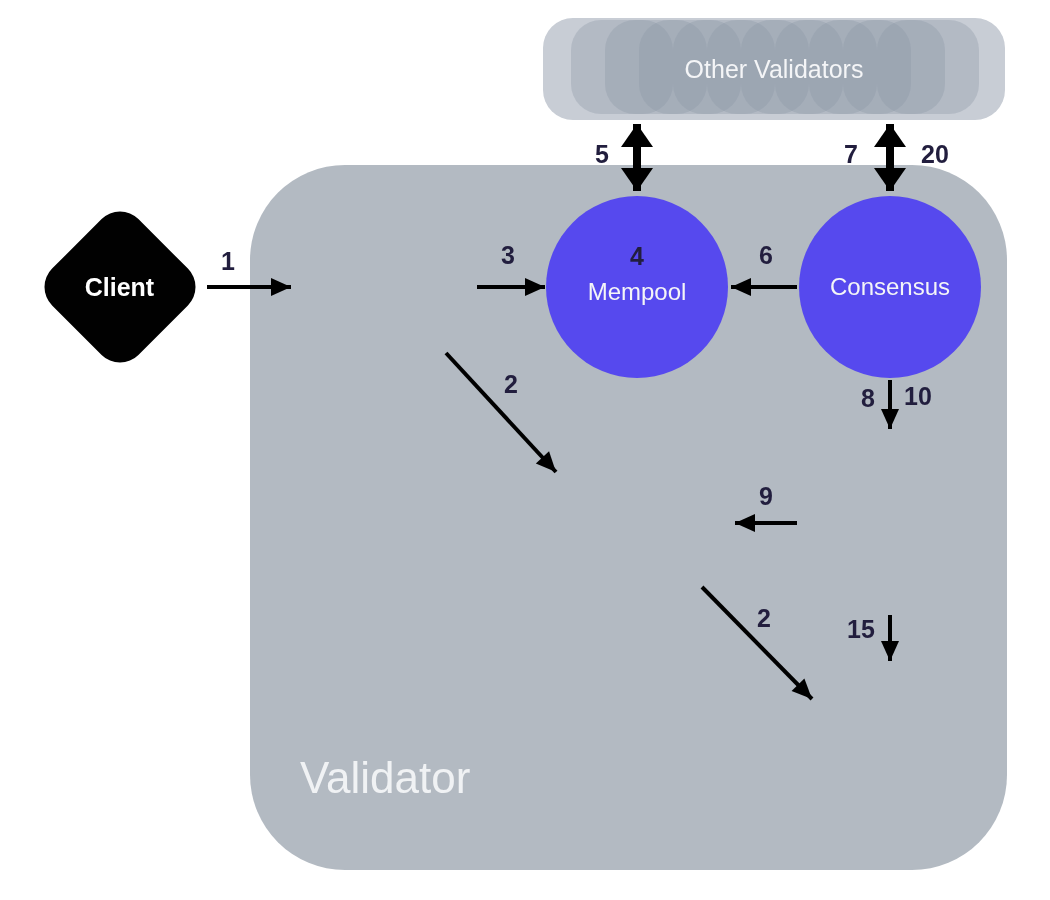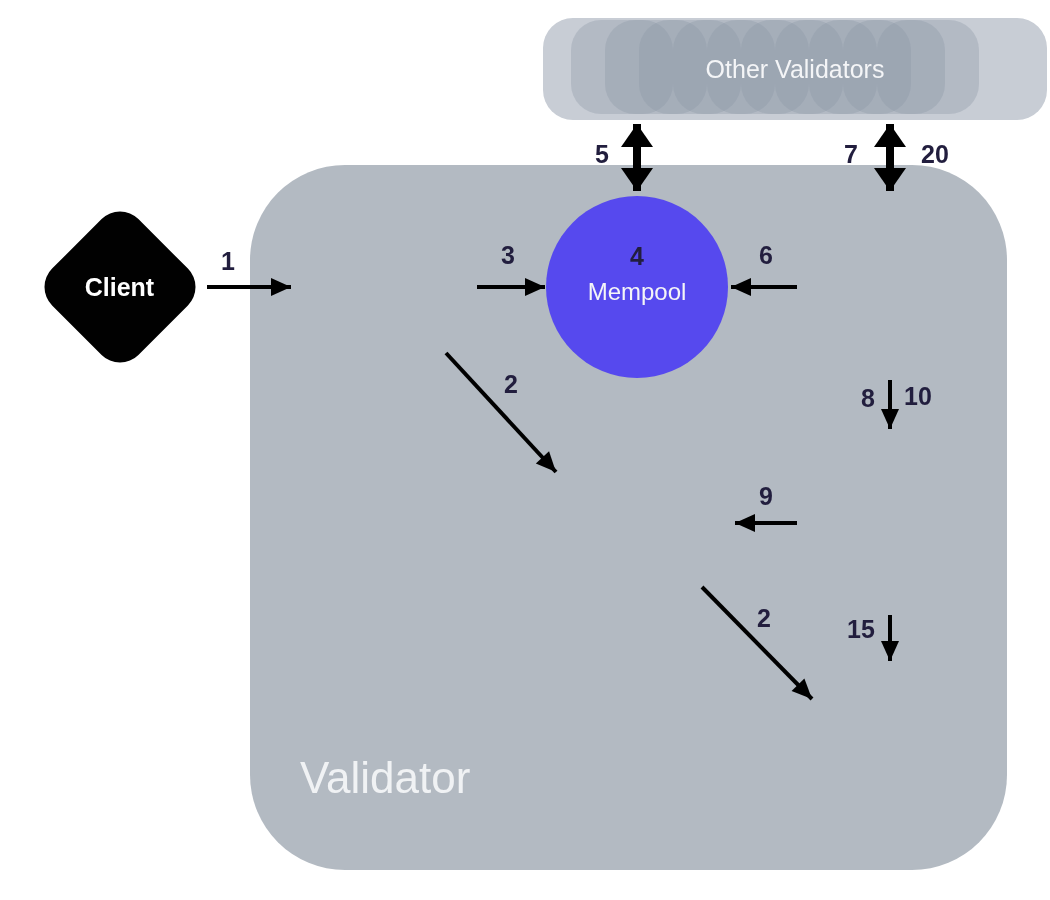--- a/index.html
+++ b/index.html
@@ -5,21 +5,21 @@
   html,body{margin:0;padding:0;background:#ffffff;}
   .canvas{
     position:relative;width:1050px;height:900px;background:#ffffff;
     font-family:"Liberation Sans", sans-serif;overflow:hidden;
   }
   .validator-box{
     position:absolute;left:250px;top:165px;width:757px;height:705px;
     background:var(--validator-bg);border-radius:95px;
   }
   .ov-box{
-    position:absolute;left:543px;top:18px;width:504px;height:102px;
+    position:absolute;left:543px;top:18px;width:462px;height:102px;
     background:var(--ov-bg);border-radius:30px;overflow:hidden;
   }
   .ov-card{
     position:absolute;top:2px;height:94px;width:102px;border-radius:30px;
     background:var(--ov-card);opacity:.35;
   }
   .ov-label{
     position:absolute;left:0;top:0;width:100%;height:100%;
     display:flex;align-items:center;justify-content:center;
     color:var(--light-text);font-size:25px;
@@ -95,20 +95,23 @@
     <line x1="637" y1="124" x2="637" y2="191" stroke="#000" stroke-width="8" marker-start="url(#ahBig)" marker-end="url(#ahBig)"></line>
     <line x1="890" y1="124" x2="890" y2="191" stroke="#000" stroke-width="8" marker-start="url(#ahBig)" marker-end="url(#ahBig)"></line>
   </svg>
 
   <div class="node" style="left:546px;top:196px">
     <span class="stack">
       <span class="innum">4</span>
       <span>Mempool</span>
     </span>
   </div>
+  <div class="node" style="left:799px;top:196px">
+    <span>Consensus</span>
+  </div>
 
   <div class="num" style="left:228px;top:261px">1</div>
   <div class="num" style="left:508px;top:255px">3</div>
   <div class="num" style="left:766px;top:255px">6</div>
   <div class="num" style="left:602px;top:154px">5</div>
   <div class="num" style="left:851px;top:154px">7</div>
   <div class="num" style="left:935px;top:154px">20</div>
   <div class="num" style="left:511px;top:384px">2</div>
   <div class="num" style="left:868px;top:398px">8</div>
   <div class="num" style="left:918px;top:396px">10</div>

